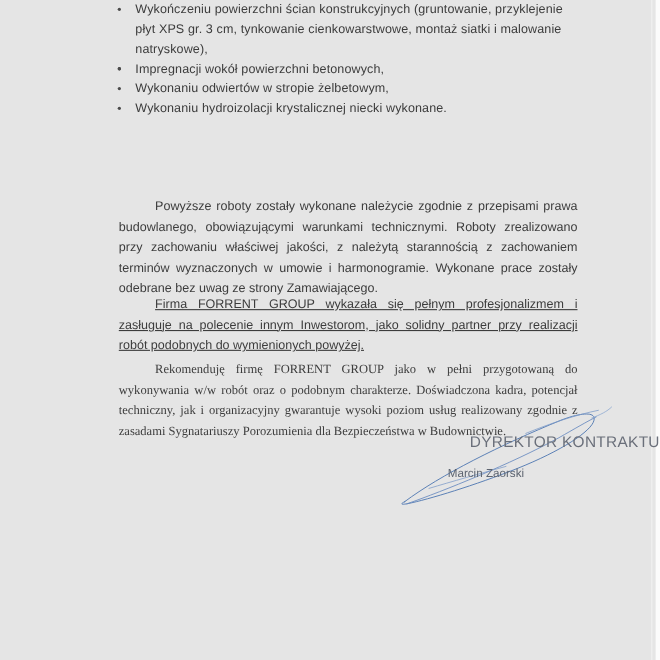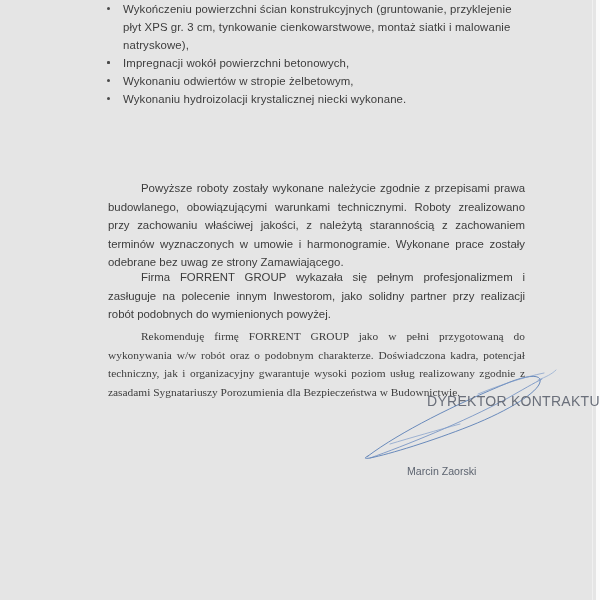--- a/index.html
+++ b/index.html
@@ -74,21 +74,21 @@
     left: 92px;
     width: 417px;
     font-size: 11.4px;
     line-height: 18.5px;
     text-align: justify;
     text-indent: 33px;
     color: #3c3c3c;
     margin: 16px;
   }
   #para-1 { top: 163px; }
-  #para-2 { top: 252px; }
+  #para-2 { top: 252px; text-decoration: underline; }
   #para-3 { top: 311px; font-family: Liberation Serif, serif; }
 
   
   .signature-block {
     position: absolute;
     left: 360px;
     top: 368px;
     width: 200px;
     height: 100px;
   }
@@ -110,21 +110,20 @@
     white-space: nowrap;
     padding-left: 40px;
   }
   .sig-name {
     position: absolute;
     left: 47px;
     top: 57px;
     font-size: 10.6px;
     color: #5d6470;
     white-space: nowrap;
-    margin-top: 40px;
   }
 </style>
 </head>
 <body>
 
 <div id="page">
 
   <div class="scan-edge-right"></div>
   <div class="scan-edge-right2"></div>
 

